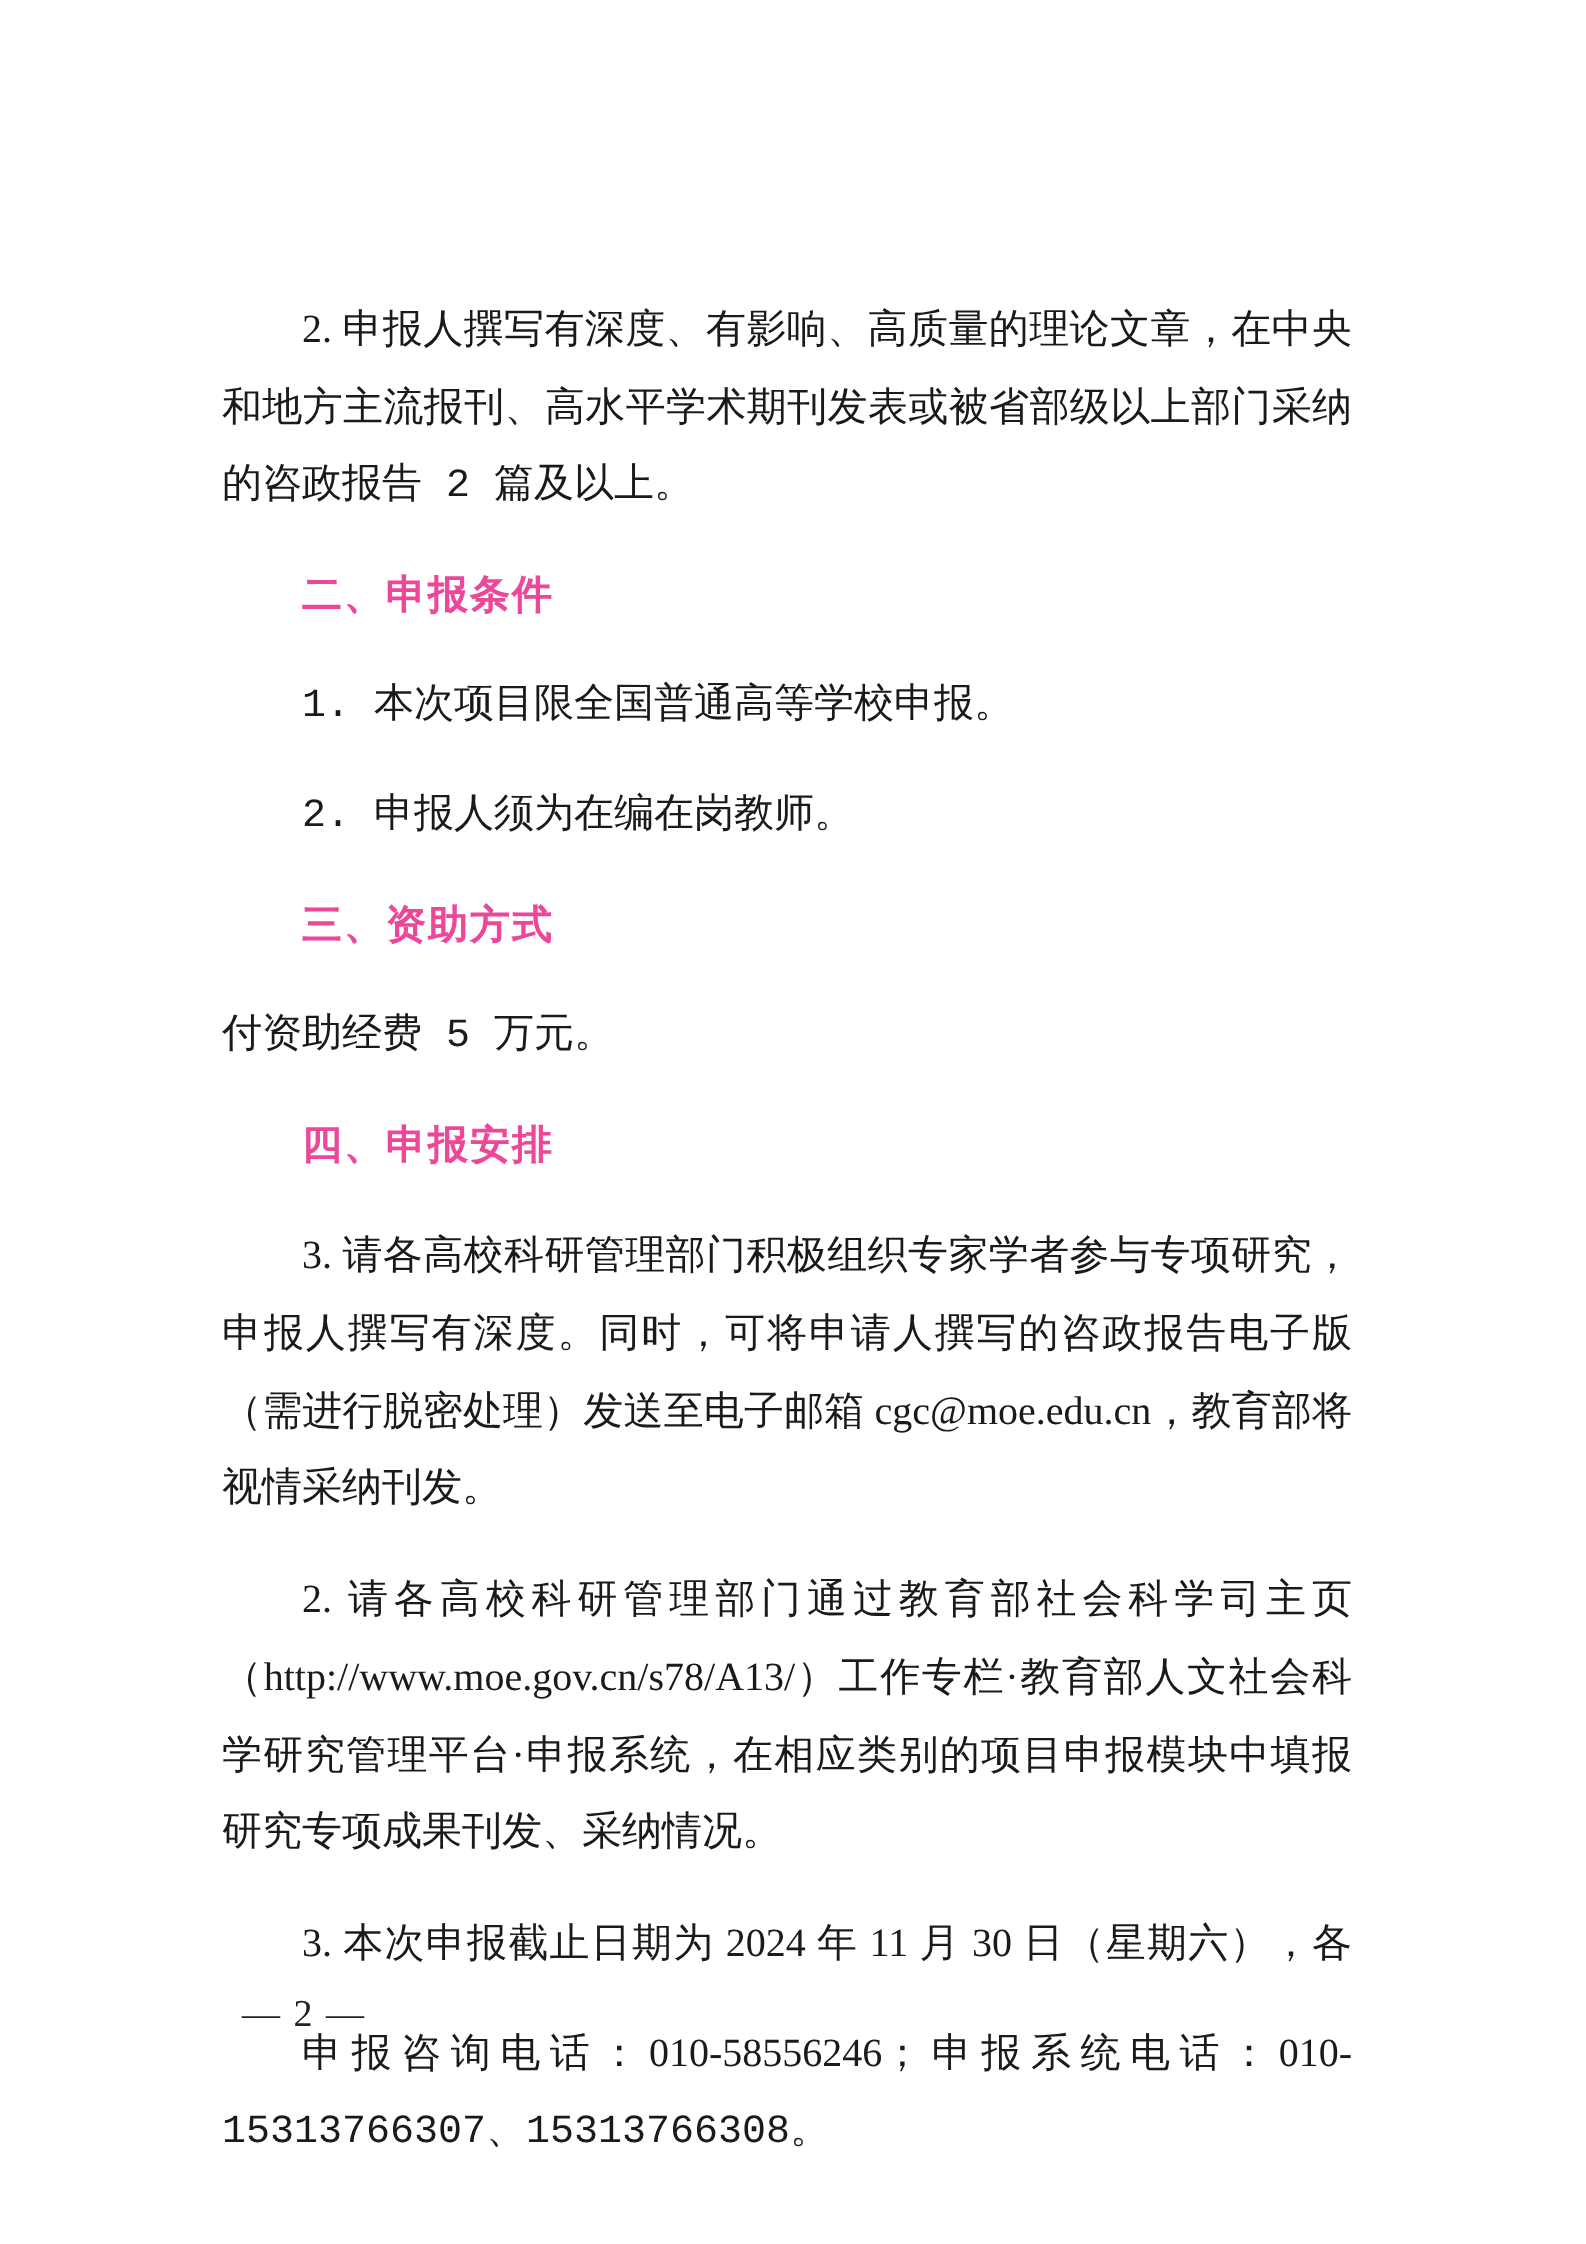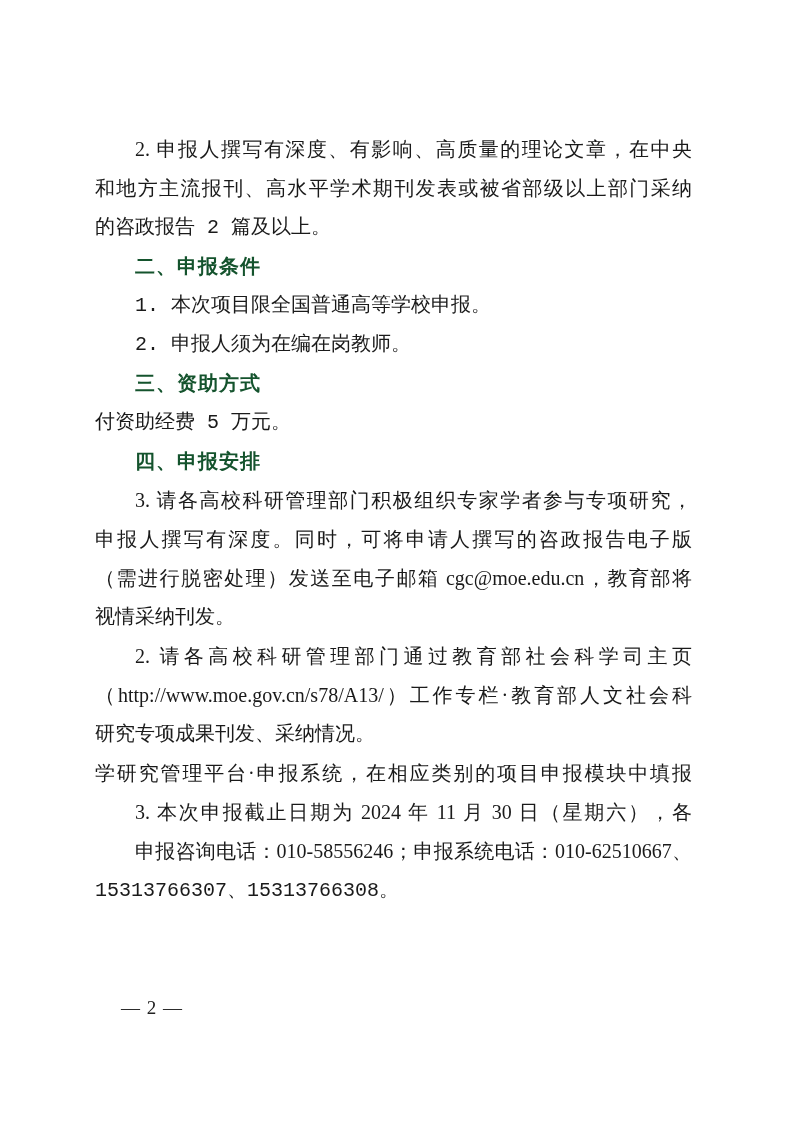--- a/index.html
+++ b/index.html
@@ -16,37 +16,37 @@
     overflow: hidden;
     font-family: "Liberation Serif", "DejaVu Serif", serif;
     color: #1a1a1a;
   }
   .doc-body {
     position: absolute;
     left: 95px;
     top: 130px;
     width: 597px;
   }
-  .block { margin: 0; padding: 0; }
+  .block { margin: 16px; padding: 0; }
   .line {
     font-size: 20px;
     line-height: 39px;
     height: 39px;
     overflow: hidden;
     text-align: justify;
     text-align-last: justify;
     text-justify: inter-character;
     white-space: normal;
   }
   .line.indent { text-indent: 2em; }
   .line.last { text-align-last: left; font-family: Liberation Mono, monospace; }
   .line.heading {
     font-family: "Liberation Sans", "DejaVu Sans", sans-serif;
     font-weight: 700;
-    color: #14532d;
+    color: #ec4899;
     text-align: left;
     text-align-last: left;
     letter-spacing: 1px;
   }
   .page-footer {
     position: absolute;
     left: 121px;
     top: 988px;
     height: 39px;
     line-height: 39px;
@@ -85,22 +85,22 @@
       </div>
       <div class="block">
         <div class="line indent">3. 请各高校科研管理部门积极组织专家学者参与专项研究，</div>
         <div class="line">申报人撰写有深度。同时，可将申请人撰写的咨政报告电子版</div>
         <div class="line">（需进行脱密处理）发送至电子邮箱 cgc@moe.edu.cn，教育部将</div>
         <div class="line last">视情采纳刊发。</div>
       </div>
       <div class="block">
         <div class="line indent">2. 请各高校科研管理部门通过教育部社会科学司主页</div>
         <div class="line">（http://www.moe.gov.cn/s78/A13/）工作专栏·教育部人文社会科</div>
+        <div class="line">学研究管理平台·申报系统，在相应类别的项目申报模块中填报</div>
         <div class="line last">研究专项成果刊发、采纳情况。</div>
-        <div class="line">学研究管理平台·申报系统，在相应类别的项目申报模块中填报</div>
       </div>
       <div class="block">
         <div class="line indent">3. 本次申报截止日期为 2024 年 11 月 30 日（星期六），各</div>
       </div>
       <div class="block">
         <div class="line indent">申报咨询电话：010-58556246；申报系统电话：010-62510667、</div>
         <div class="line last">15313766307、15313766308。</div>
       </div>
     </div>
   <div class="page-footer">— 2 —</div>

